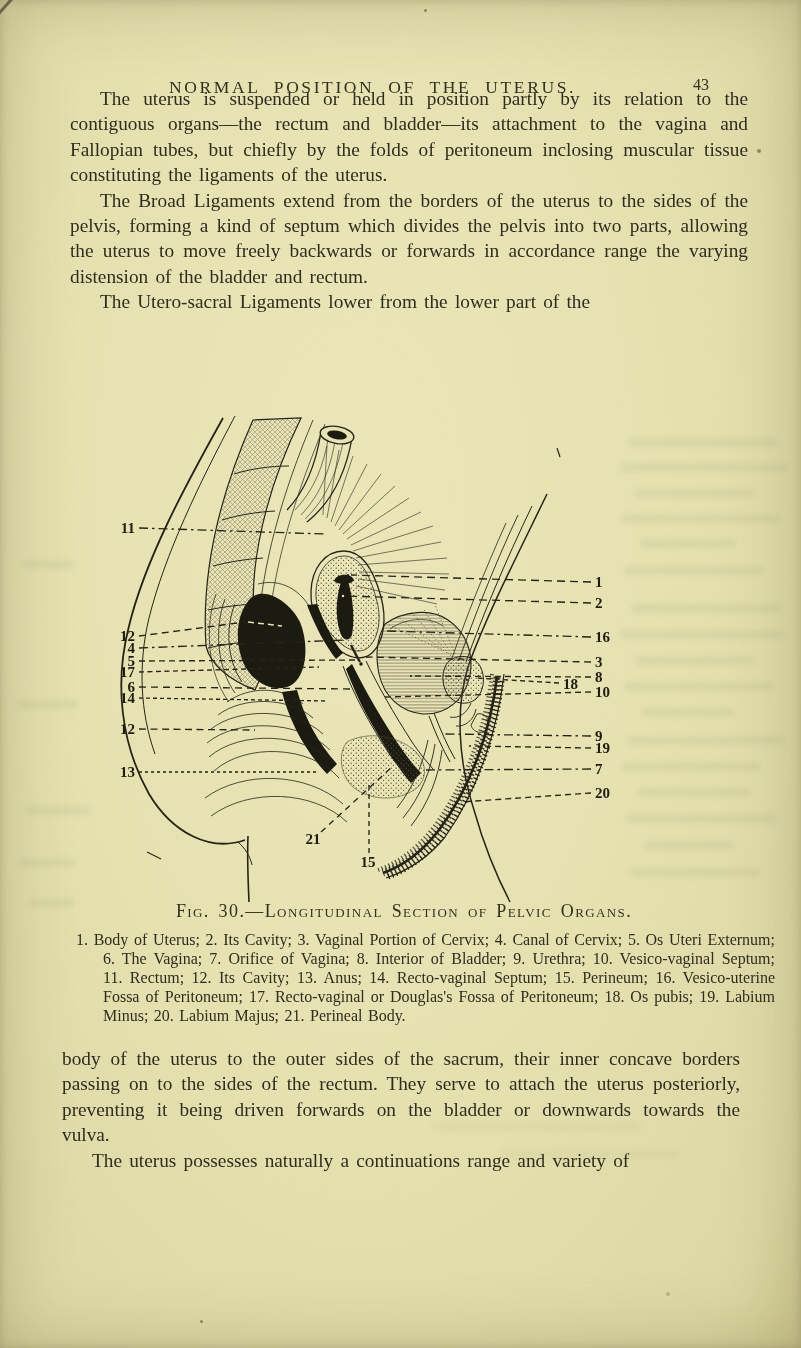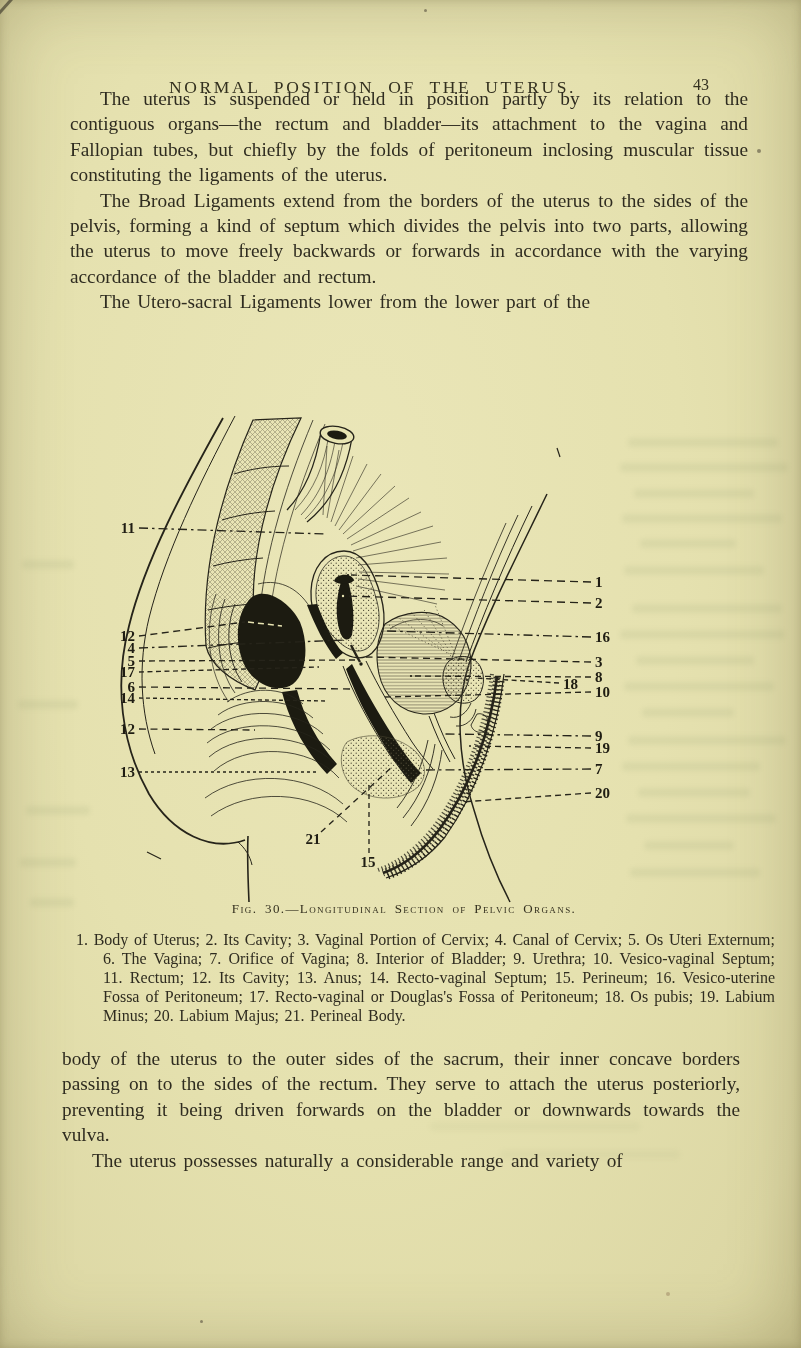--- a/index.html
+++ b/index.html
@@ -12,21 +12,21 @@
   .header-line{position:absolute;top:52px;left:68px;right:60px;height:26px;margin-top:25px;}
   .running-title{text-align:center;padding-right:64px;font-size:17.5px;letter-spacing:2.6px;word-spacing:7px;color:#33301f;}
   .page-number{position:absolute;right:32px;top:-1px;font-size:16px;color:#33301f;}
   .body-text{position:absolute;left:62px;width:678px;font-size:19.3px;line-height:25.4px;text-align:justify;word-spacing:2.4px;color:#2f2c20;}
   .bt1{top:86px;margin-left:8px;}
   .bt2{top:1046px;}
   .body-text p{margin:0;text-indent:30px;}
   .body-text p.noindent{text-indent:0;}
   .figure-svg{position:absolute;left:85px;top:412px;}
   .fig-caption{position:absolute;top:901px;left:60px;width:688px;text-align:center;font-variant:small-caps;
-    font-size:13px;letter-spacing:1.4px;word-spacing:3px;color:#34301f;}
+    font-size:18px;letter-spacing:1.4px;word-spacing:3px;color:#34301f;}
   .legend{position:absolute;top:930px;left:76px;width:672px;font-size:16px;line-height:19px;
     text-align:justify;padding-left:27px;text-indent:-27px;word-spacing:1.5px;color:#2f2c20;}
   .ghost{position:absolute;height:9px;background:#8d9a6b;opacity:.13;filter:blur(2.6px);border-radius:4px;}
   .ghost.w{opacity:.07;}
   .speck{position:absolute;border-radius:50%;background:#4a4434;opacity:.55;}
   .corner-mark{position:absolute;left:-5px;top:4px;width:22px;height:3px;background:#3c382a;opacity:.65;transform:rotate(-48deg);}
   svg .ink{stroke:#26241a;fill:none;}
   svg .num{font-family:"Liberation Serif",serif;font-weight:bold;font-size:15px;fill:#1f1d13;}
 </style>
 </head>
@@ -67,21 +67,21 @@
   <div class="speck" style="left:666px;top:1292px;width:4px;height:4px;background:#a08a66;"></div>
   <div class="speck" style="left:200px;top:1320px;width:3px;height:3px;"></div>
 
   <div class="header-line">
     <div class="running-title">NORMAL POSITION OF THE UTERUS.</div>
     <div class="page-number">43</div>
   </div>
 
   <div class="body-text bt1">
     <p>The uterus is suspended or held in position partly by its relation to the contiguous organs—the rectum and bladder—its attachment to the vagina and Fallopian tubes, but chiefly by the folds of peritoneum inclosing muscular tissue constituting the ligaments of the uterus.</p>
-    <p>The Broad Ligaments extend from the borders of the uterus to the sides of the pelvis, forming a kind of septum which divides the pelvis into two parts, allowing the uterus to move freely backwards or forwards in accordance with the varying accordance of the bladder and rectum.</p>
+    <p>The Broad Ligaments extend from the borders of the uterus to the sides of the pelvis, forming a kind of septum which divides the pelvis into two parts, allowing the uterus to move freely backwards or forwards in accordance range the varying distension of the bladder and rectum.</p>
     <p>The Utero-sacral Ligaments lower from the lower part of the</p>
   </div>
 
   <svg class="figure-svg" width="560" height="500" viewBox="0 0 560 500">
     <defs>
       <pattern id="xh" width="5" height="5" patternUnits="userSpaceOnUse">
         <path d="M0,5 L5,0 M0,0 L5,5" stroke="#55513c" stroke-width="0.5" opacity="0.7"></path>
       </pattern>
       <pattern id="stip" width="5" height="5" patternUnits="userSpaceOnUse">
         <circle cx="1.2" cy="1.2" r="0.65" fill="#4c4834"></circle>
@@ -259,16 +259,16 @@
       <text class="num" x="283" y="455" text-anchor="middle">15</text>
     </g>
   </svg>
 
   <div class="fig-caption">Fig. 30.—Longitudinal Section of Pelvic Organs.</div>
 
   <div class="legend">1. Body of Uterus; 2. Its Cavity; 3. Vaginal Portion of Cervix; 4. Canal of Cervix; 5. Os Uteri Externum; 6. The Vagina; 7. Orifice of Vagina; 8. Interior of Bladder; 9. Urethra; 10. Vesico-vaginal Septum; 11. Rectum; 12. Its Cavity; 13. Anus; 14. Recto-vaginal Septum; 15. Perineum; 16. Vesico-uterine Fossa of Peritoneum; 17. Recto-vaginal or Douglas's Fossa of Peritoneum; 18. Os pubis; 19. Labium Minus; 20. Labium Majus; 21. Perineal Body.</div>
 
   <div class="body-text bt2">
     <p class="noindent">body of the uterus to the outer sides of the sacrum, their inner concave borders passing on to the sides of the rectum.  They serve to attach the uterus posteriorly, preventing it being driven forwards on the bladder or downwards towards the vulva.</p>
-    <p>The uterus possesses naturally a considerable range and variety of</p>
+    <p>The uterus possesses naturally a continuations range and variety of</p>
   </div>
 
 </div>
 
 </body></html>

